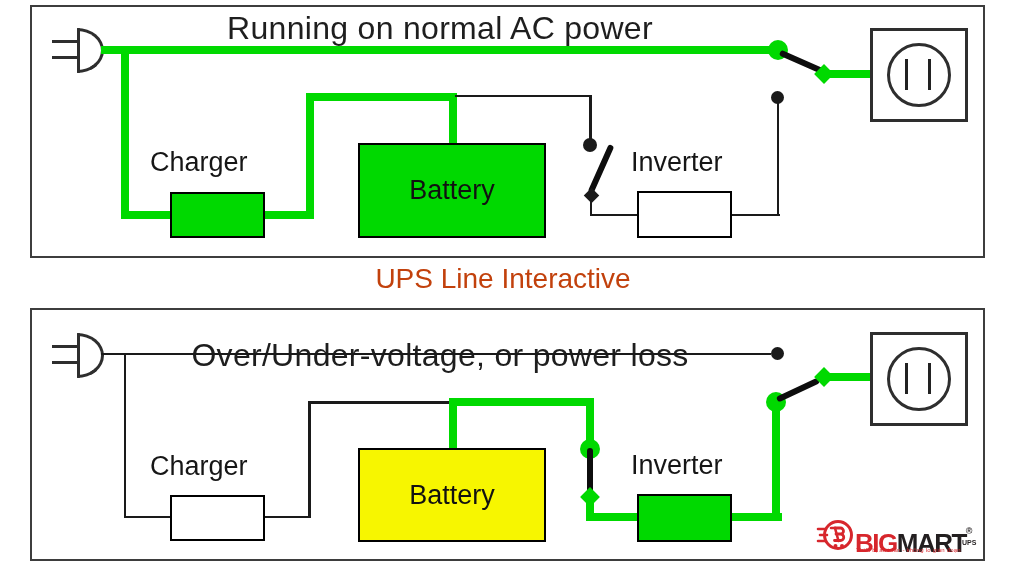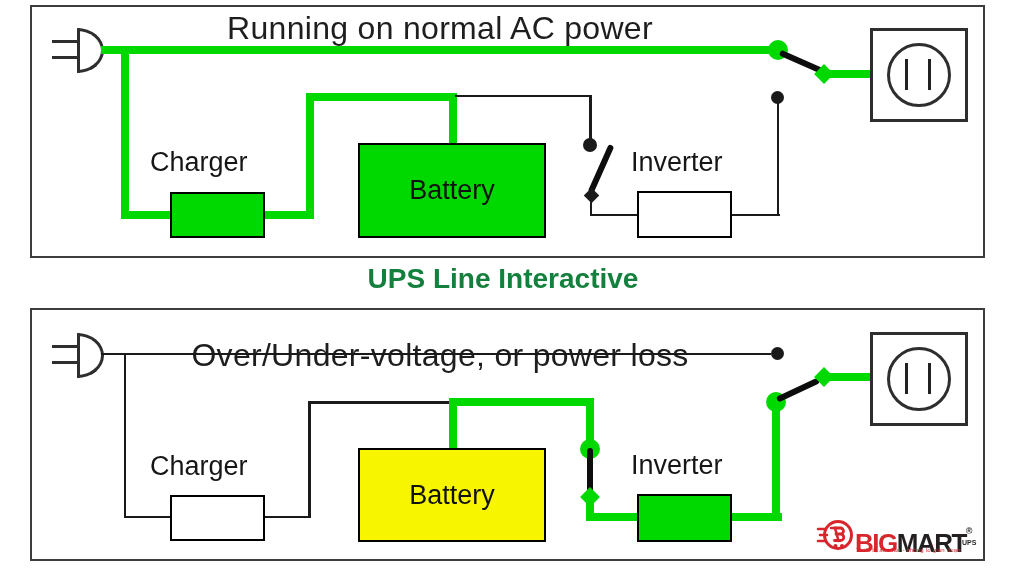--- a/index.html
+++ b/index.html
@@ -1,22 +1,22 @@
 <!DOCTYPE html>
 <html style="--wire-green: #00d900; --box-green: #00d900; --battery-yellow: #f7f600; --line-black: #1a1a1a; --panel-border: #3d3d3d; --brand-red: #d7262c; --brand-dark: #231f20;"><head>
 <meta charset="utf-8">
 <style>
   html,body{margin:0;padding:0;background:#fff;}
   #page{position:relative;width:1020px;height:570px;background:#ffffff;
         font-family:"Liberation Sans",sans-serif;overflow:hidden;}
   .panel{position:absolute;border:2.5px solid var(--panel-border);background:transparent;}
   .ptitle{position:absolute;transform:translateX(-50%);font-size:32px;color:#1e1e1e;
           letter-spacing:0.3px;white-space:nowrap;}
-  .midtitle{position:absolute;transform:translateX(-50%);font-size:28px;font-weight:bold;
-            color:#15803d;white-space:nowrap;}
+  .midtitle{position:absolute;transform:translateX(-50%);font-size:28px;font-weight:normal;
+            color:#c2410c;white-space:nowrap;}
   .wire{position:absolute;background:var(--wire-green);}
   .thin{position:absolute;background:var(--line-black);}
   .box{position:absolute;border:2.5px solid #000;box-sizing:border-box;
        display:flex;align-items:center;justify-content:center;}
   .clabel{position:absolute;font-size:27px;color:#161616;white-space:nowrap;}
   .inlabel{font-size:27px;color:#111;}
   .dot{position:absolute;border-radius:50%;}
   .blk{background:var(--line-black);}
   .grn{background:var(--wire-green);}
   .diamond{position:absolute;transform:rotate(45deg);}

